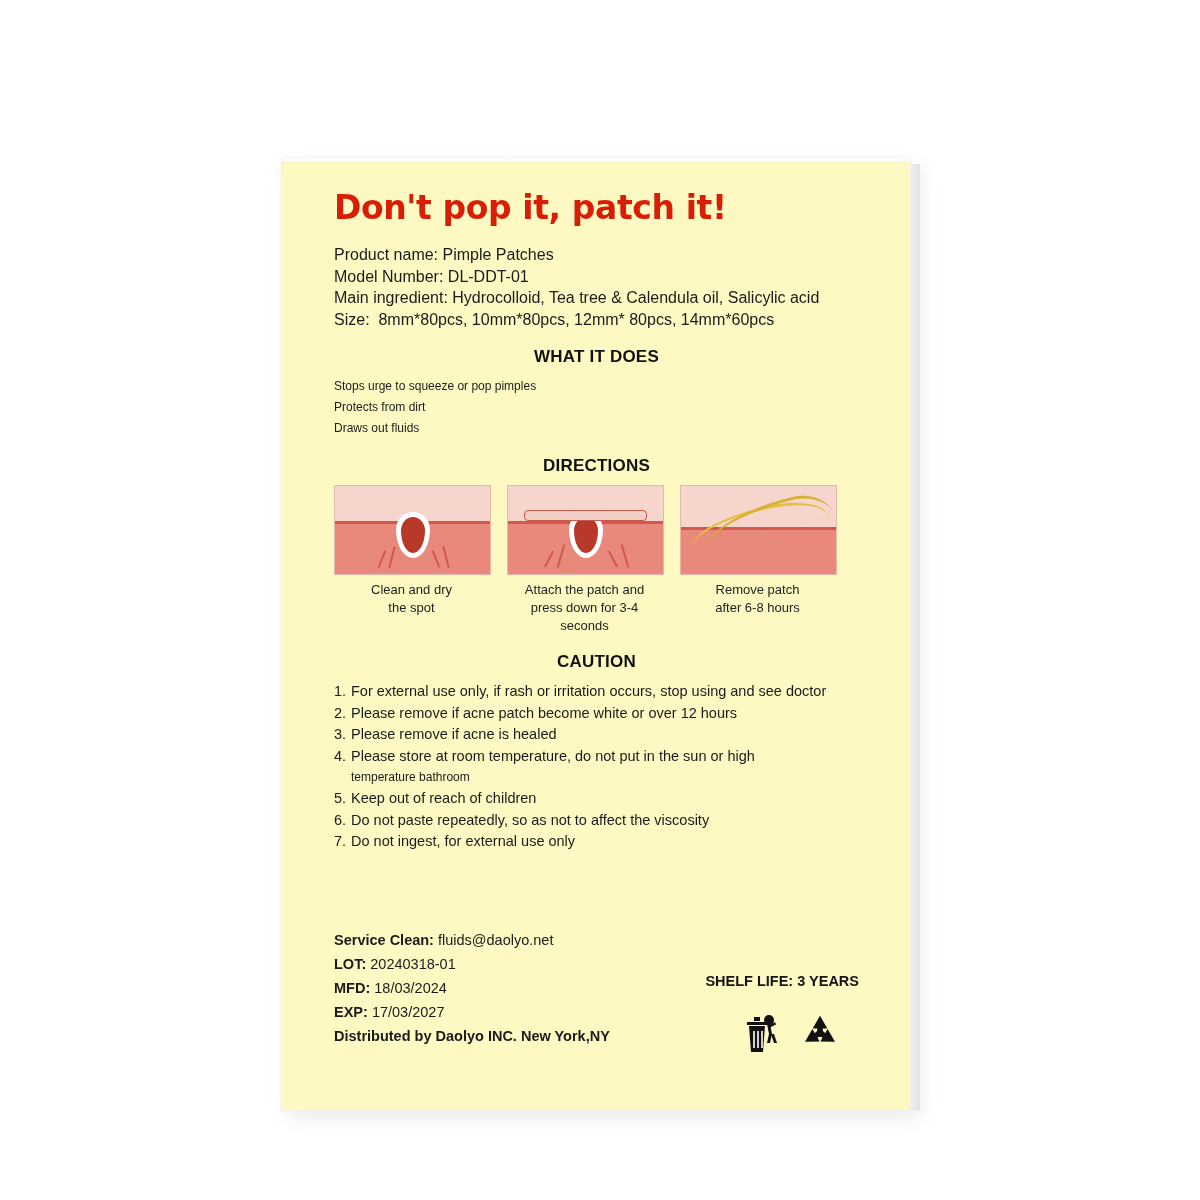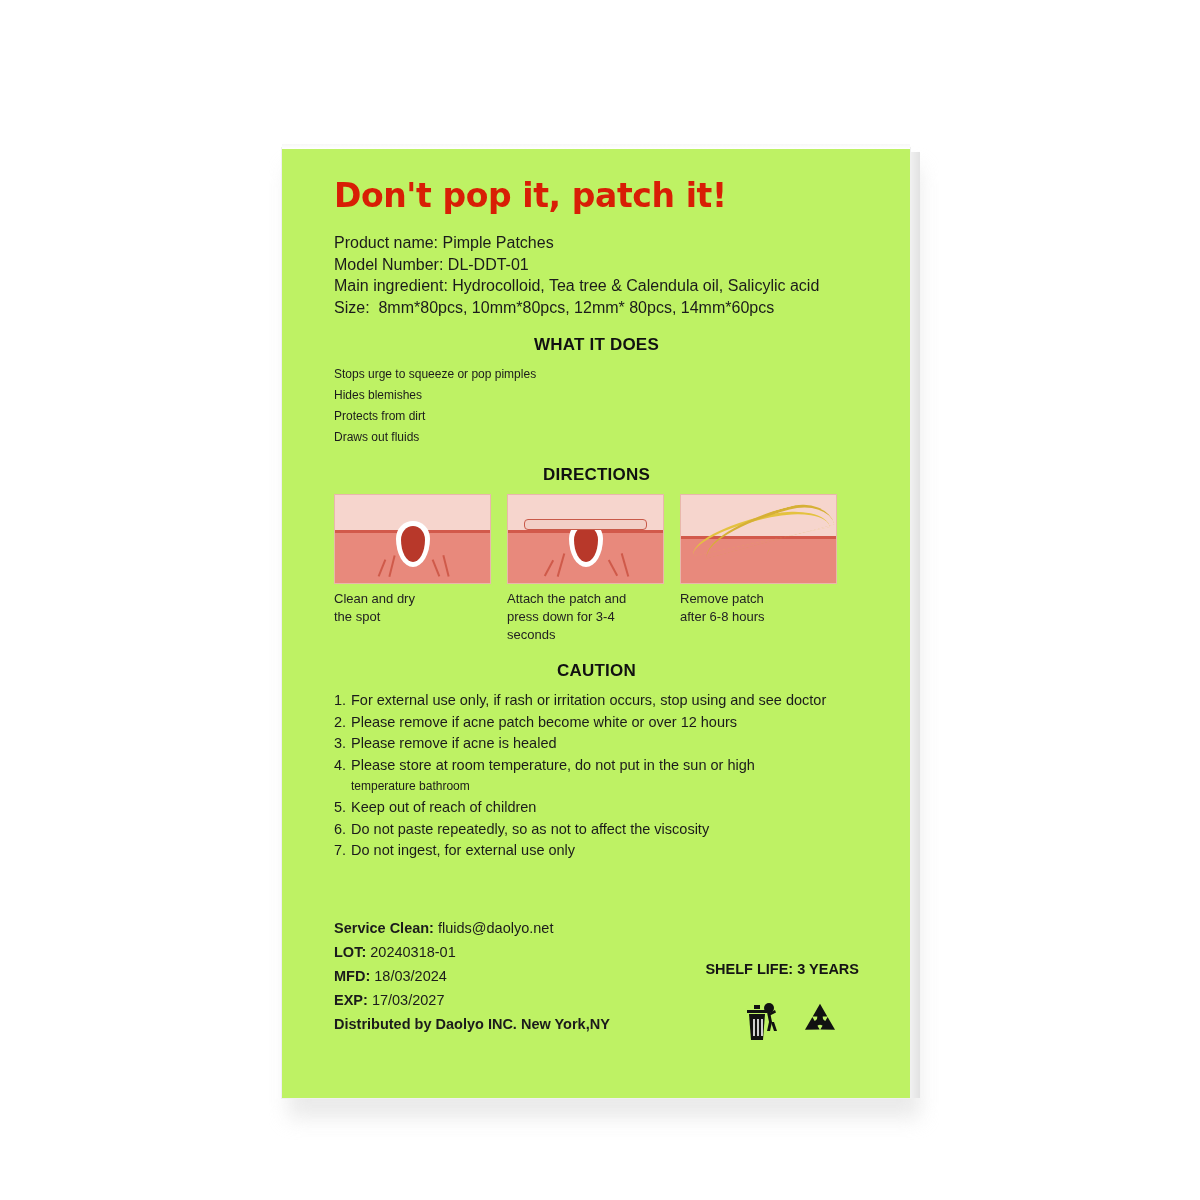--- a/index.html
+++ b/index.html
@@ -28,24 +28,24 @@
     height: 950px;
     background: #d9d9d9;
     filter: blur(10px);
     opacity: .55;
     transform: translate(6px, 8px);
   }
 
   #box {
     position: absolute;
     left: 282px;
-    top: 148px;
+    top: 160px;
     width: 628px;
     height: 950px;
-    background: #bef264;
+    background: #fef9c3;
     box-shadow: 0 0 0 1px #f0f0f0;
   }
 
   
   #box-edge {
     position: absolute;
     right: -10px;
     top: 4px;
     width: 10px;
     height: 946px;
@@ -200,21 +200,21 @@
     position: absolute;
     left: 20px;
     top: 18px;
     width: 132px;
     height: 26px;
     border-top: 3px solid #d6b035;
     border-radius: 70% 30% 0 0 / 100% 100% 0 0;
     transform: rotate(-15deg);
   }
   .step-cap {
-    text-align: left;
+    text-align: center;
     font-size: 13px;
     color: #222222;
     line-height: 18px;
     margin-top: 6px;
   }
 
   
   .caution-item {
     font-size: 14.5px;
     color: #1b1b1b;
@@ -289,21 +289,20 @@
         <div class="spec-line">Main ingredient: Hydrocolloid, Tea tree &amp; Calendula oil, Salicylic acid</div>
         <div class="spec-line">Size:  8mm*80pcs, 10mm*80pcs, 12mm* 80pcs, 14mm*60pcs</div>
       </div>
 
       <div class="sect">
         <span class="sect-title">WHAT IT DOES</span>
         <span class="sect-rule"></span>
       </div>
       <div>
         <div class="bullet-line">Stops urge to squeeze or pop pimples</div>
-        <div class="bullet-line">Hides blemishes</div>
         <div class="bullet-line">Protects from dirt</div>
         <div class="bullet-line">Draws out fluids</div>
       </div>
 
       <div class="sect">
         <span class="sect-title">DIRECTIONS</span>
         <span class="sect-rule"></span>
       </div>
 
       <div class="steps">

